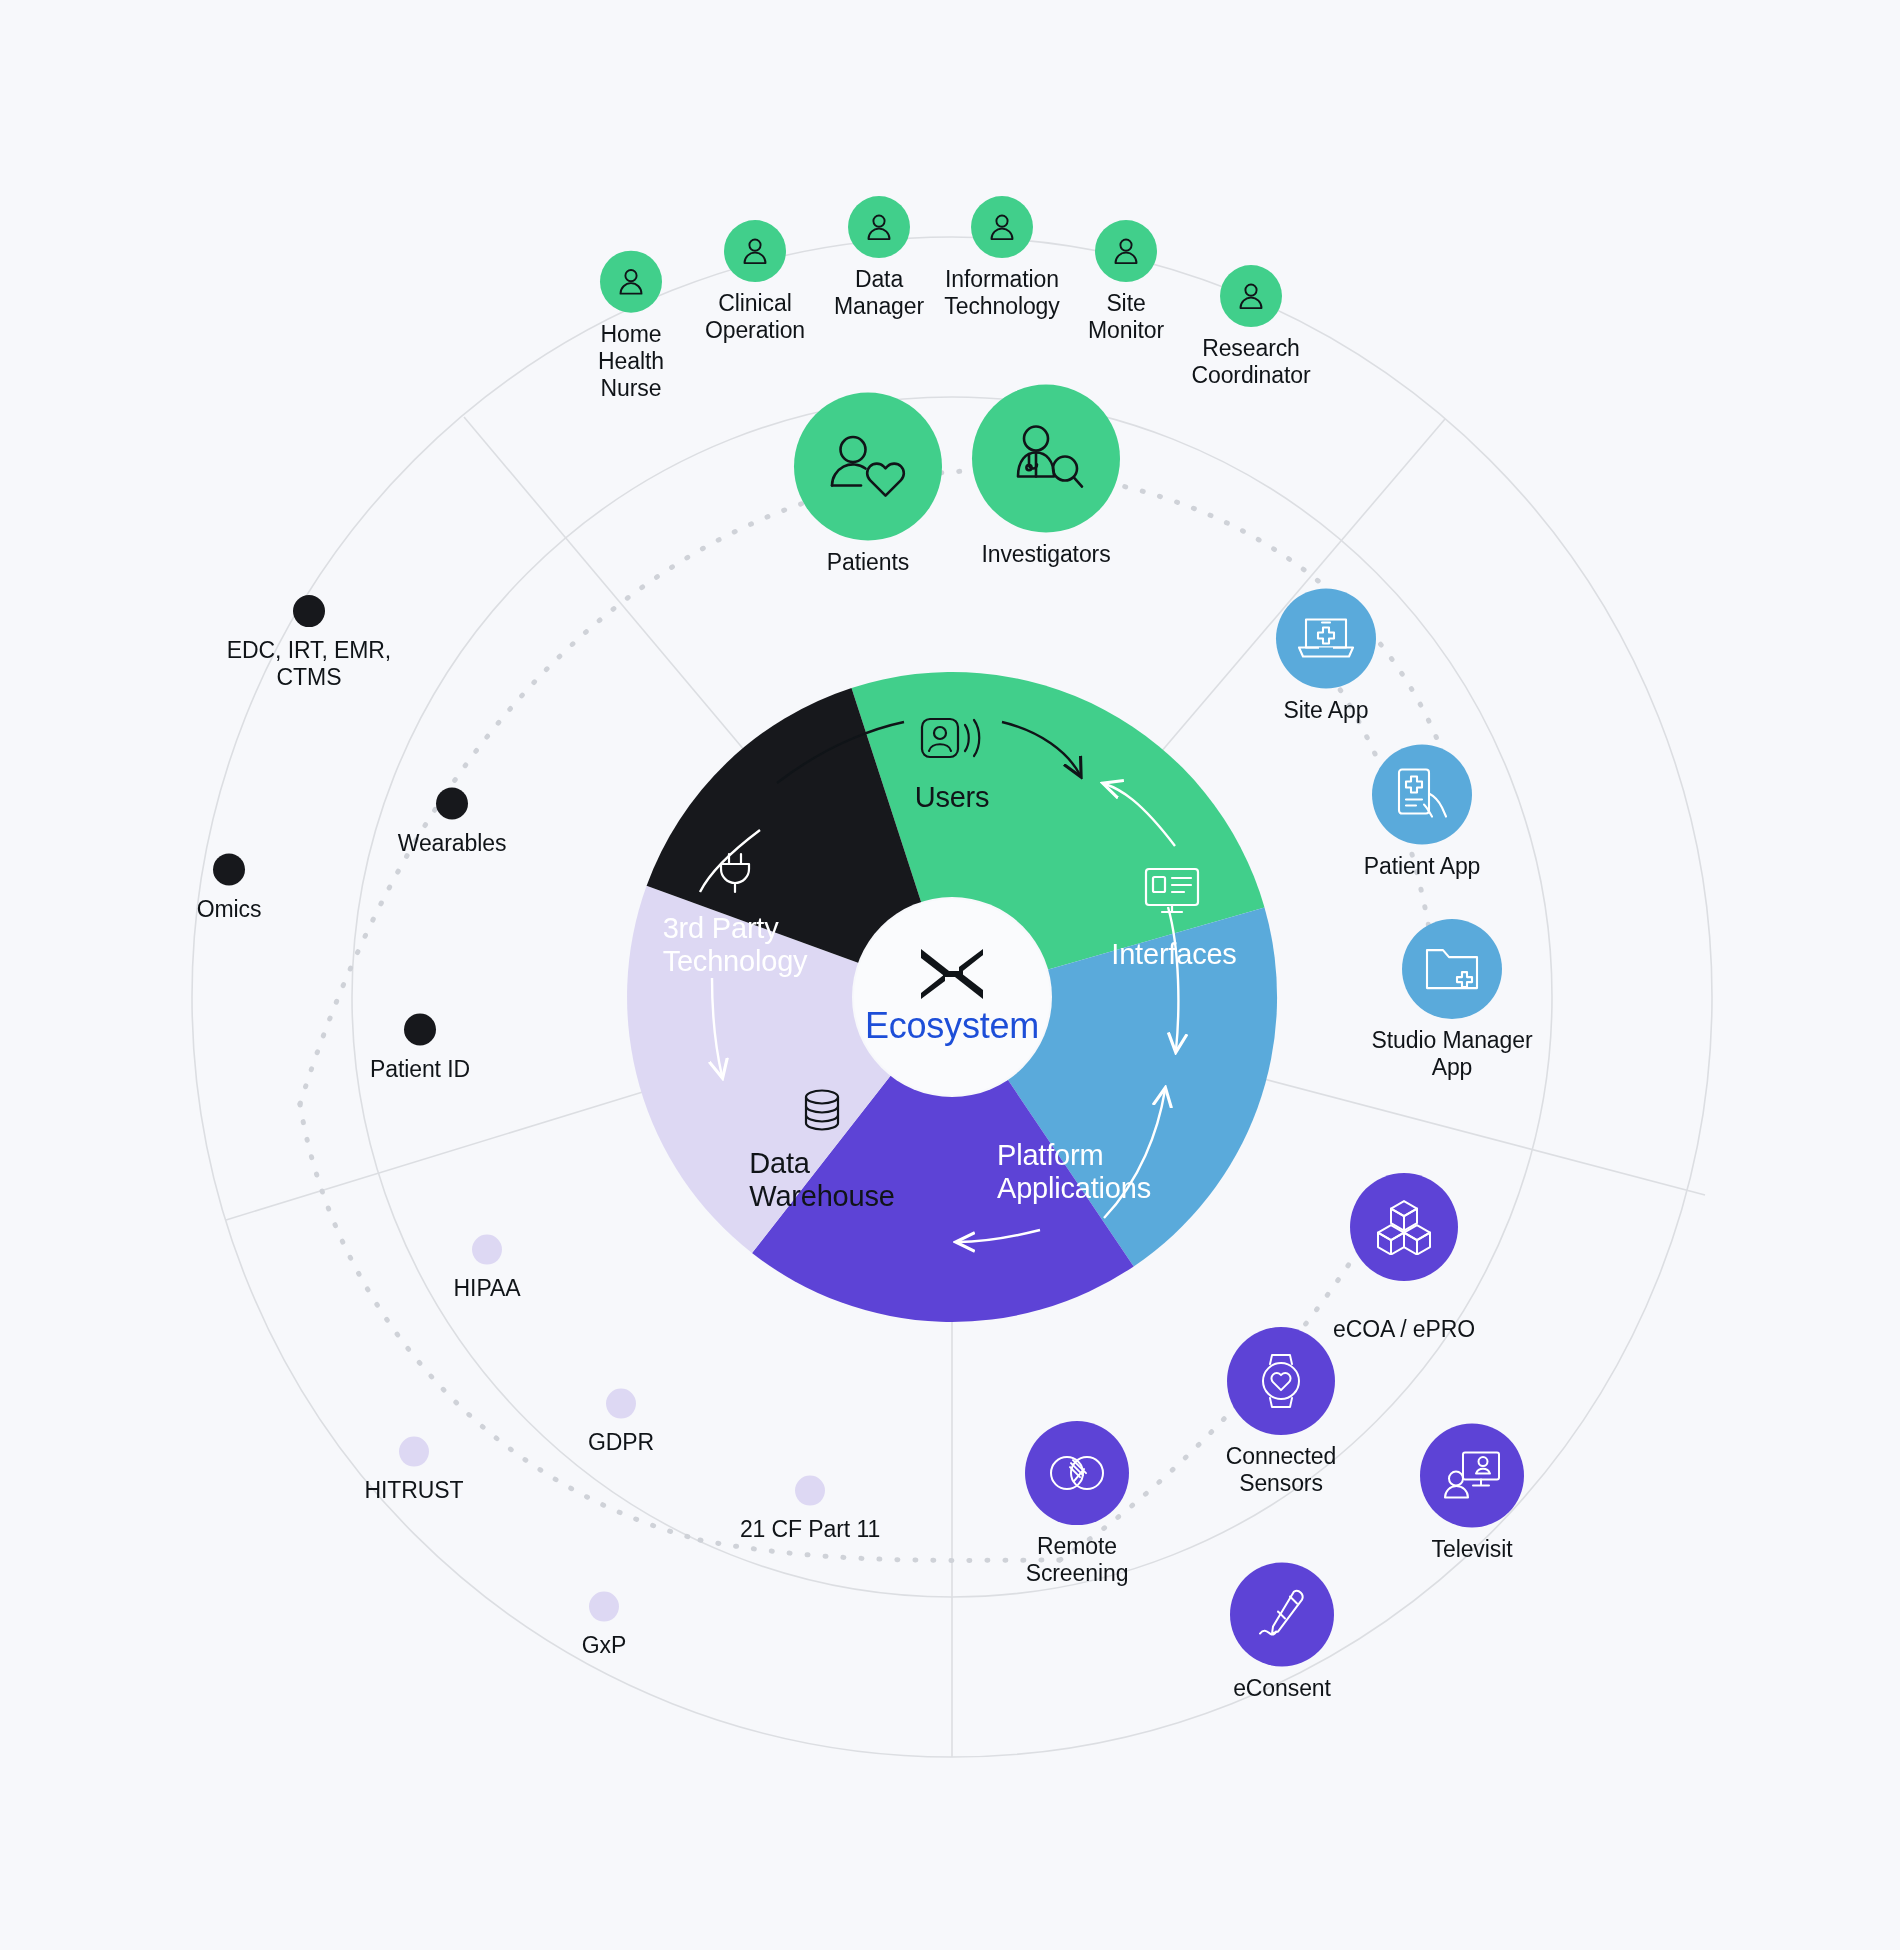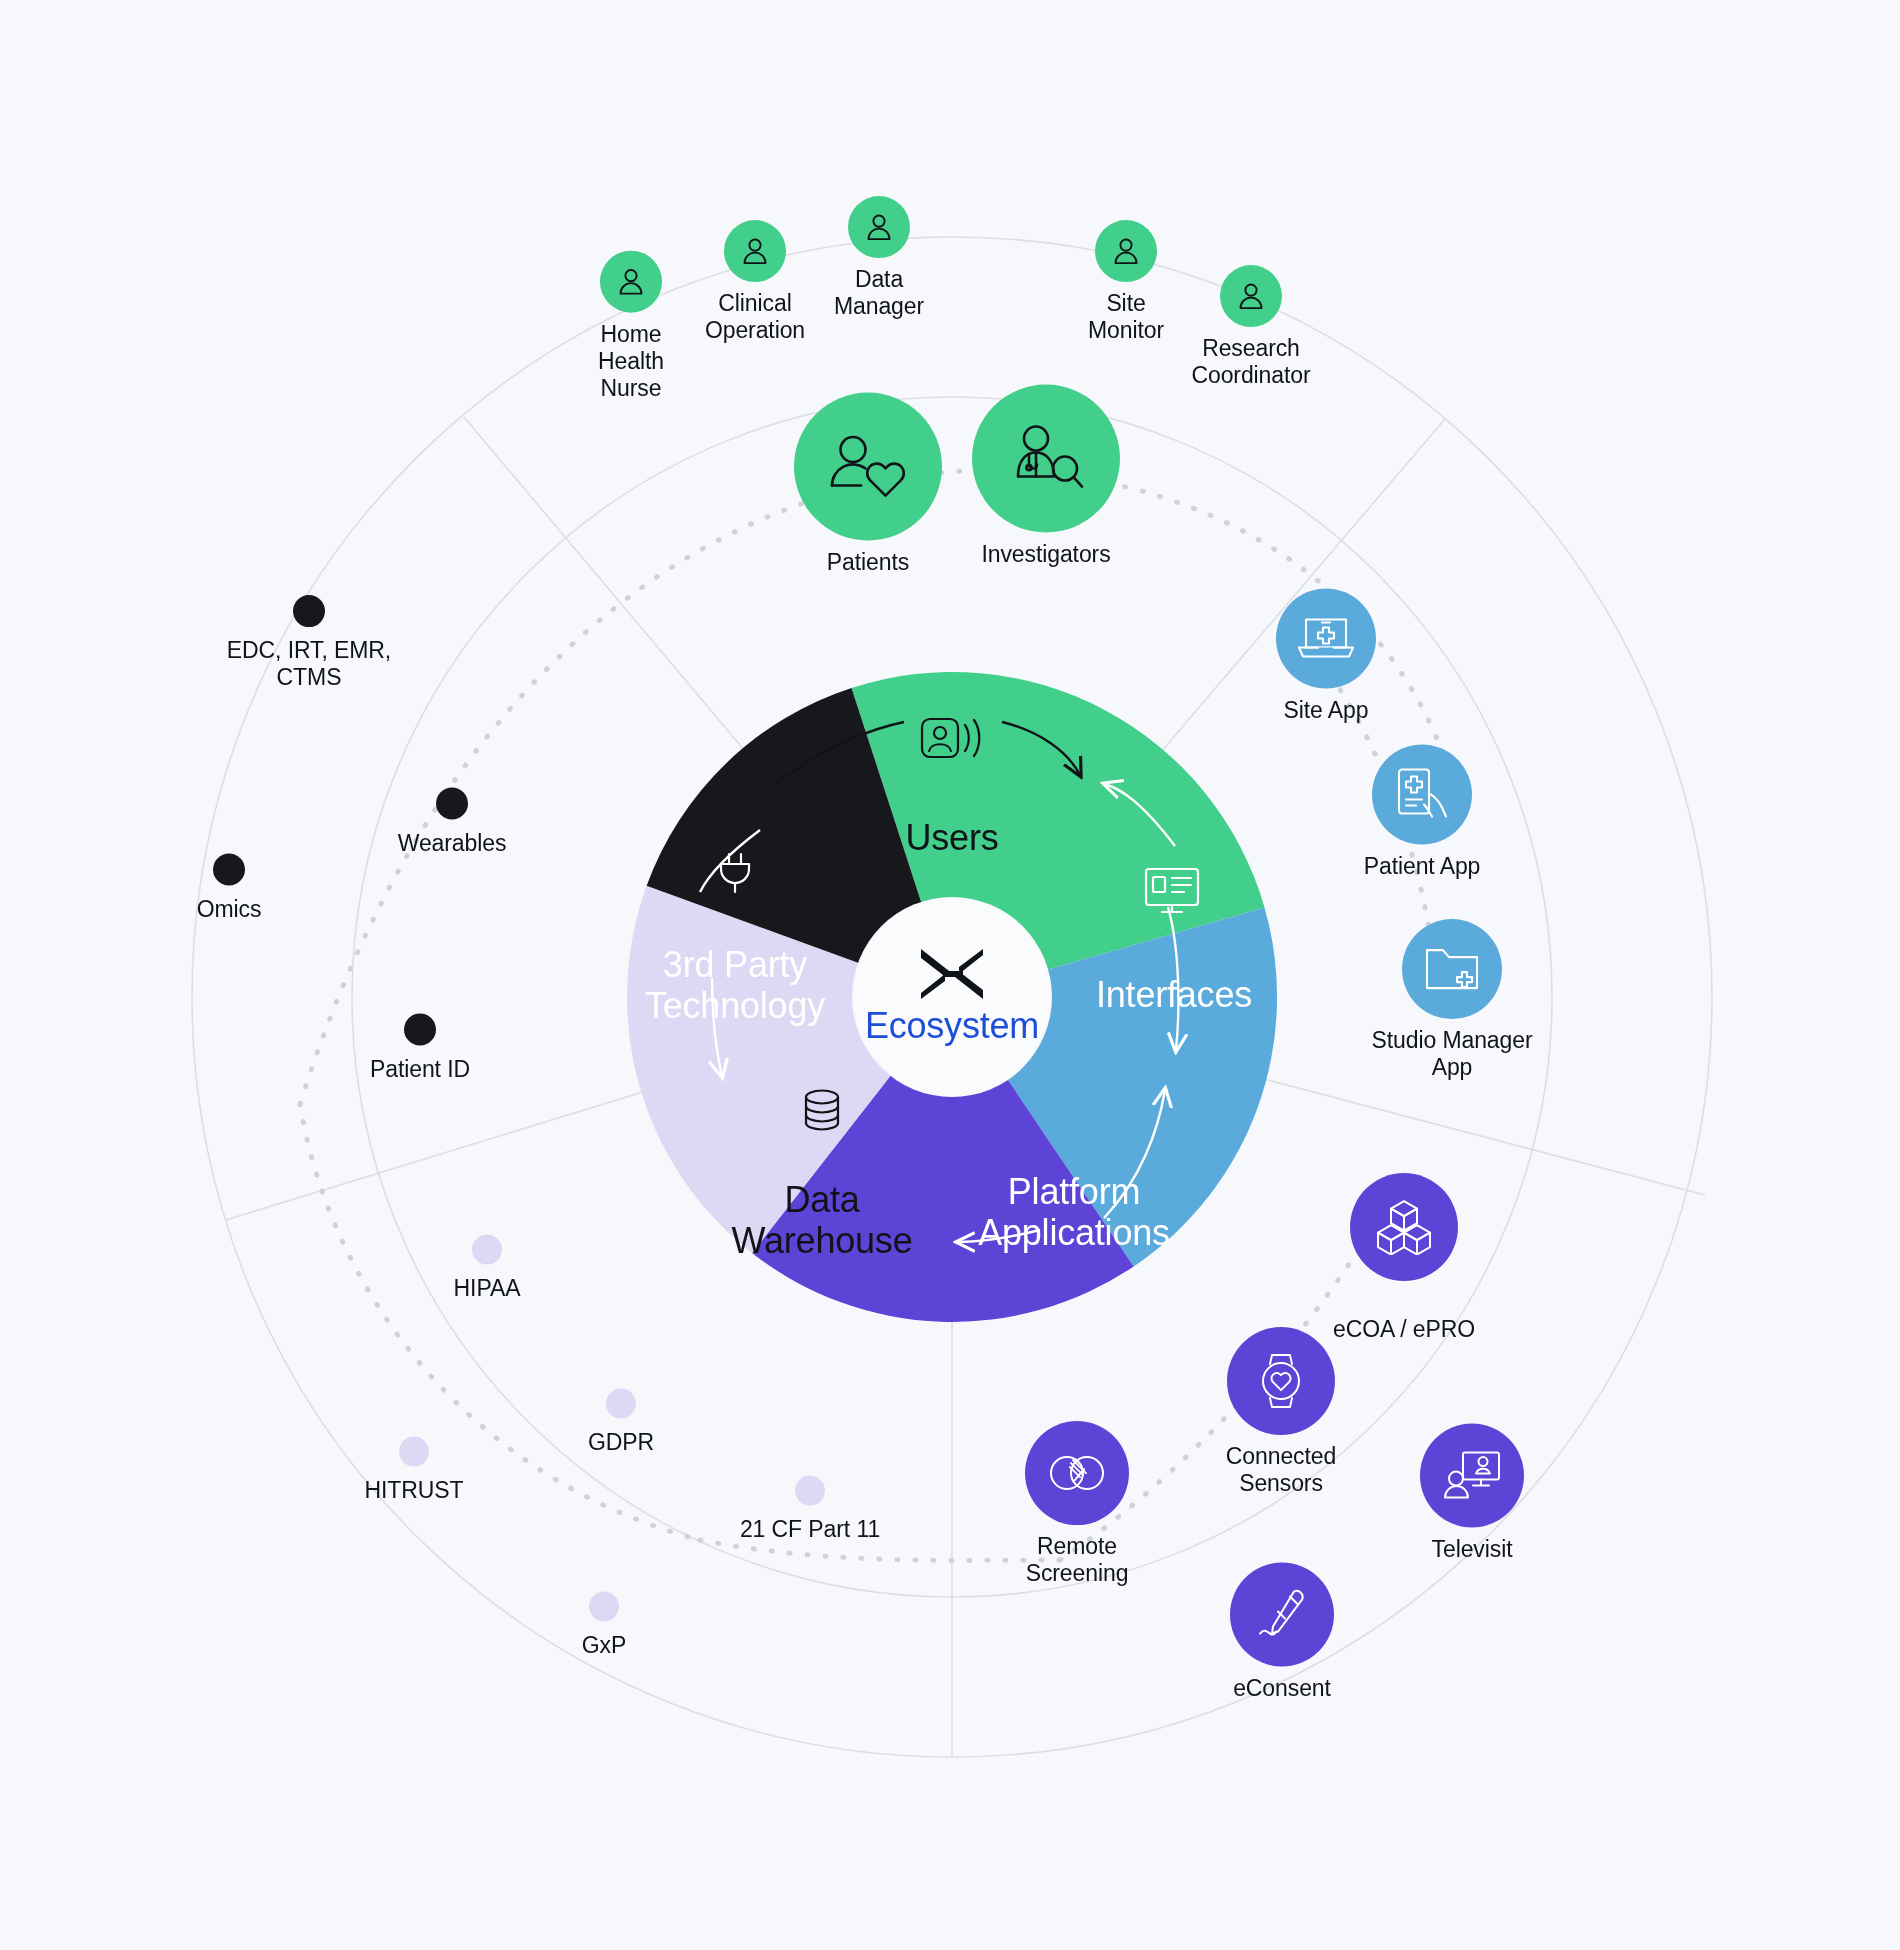--- a/index.html
+++ b/index.html
@@ -68,27 +68,25 @@
     gap: 4px;
   }
   #hub .hub-label {
     font-size: 36px;
     color: #1d4ed8;
     letter-spacing: -0.2px;
   }
   .wedge-label {
     position: absolute;
     transform: translate(-50%,-50%);
-    text-align: center;
-    font-size: 36px;
+    font-size: 29px;
     line-height: 1.14;
     white-space: pre-line;
     letter-spacing: -0.2px;
     pointer-events: none;
-    margin-top: 40px;
   }
   .wl-dark  { color: #101418; }
   .wl-light { color: #ffffff; }
   .wedge-icon {
     position: absolute;
     transform: translate(-50%,-50%);
     pointer-events: none;
   }
 </style>
 </head>
@@ -235,20 +233,30 @@
     <div class="bubble green" style="width:62px;height:62px;">
       <svg width="32" height="32" viewBox="0 0 32 32" fill="none" stroke="#101418" stroke-width="1.9" stroke-linecap="round" stroke-linejoin="round">
         <circle cx="16" cy="10" r="5.6"></circle>
           <path d="M5.5 28 a10.5 10.5 0 0 1 21 0 z"></path>
       </svg>
     </div>
     <div class="caption">Data
 Manager</div>
   </div>
 
+  <div class="node" style="left:1002px; top:258px;">
+    <div class="bubble green" style="width:62px;height:62px;">
+      <svg width="32" height="32" viewBox="0 0 32 32" fill="none" stroke="#101418" stroke-width="1.9" stroke-linecap="round" stroke-linejoin="round">
+        <circle cx="16" cy="10" r="5.6"></circle>
+          <path d="M5.5 28 a10.5 10.5 0 0 1 21 0 z"></path>
+      </svg>
+    </div>
+    <div class="caption">Information
+Technology</div>
+  </div>
 
   <div class="node" style="left:1126px; top:282px;">
     <div class="bubble green" style="width:62px;height:62px;">
       <svg width="32" height="32" viewBox="0 0 32 32" fill="none" stroke="#101418" stroke-width="1.9" stroke-linecap="round" stroke-linejoin="round">
         <circle cx="16" cy="10" r="5.6"></circle>
           <path d="M5.5 28 a10.5 10.5 0 0 1 21 0 z"></path>
       </svg>
     </div>
     <div class="caption">Site
 Monitor</div>

